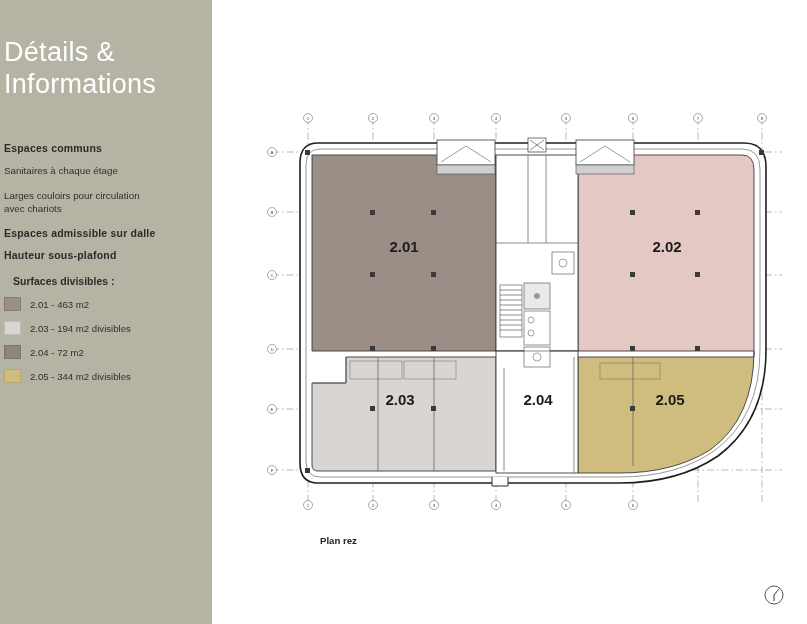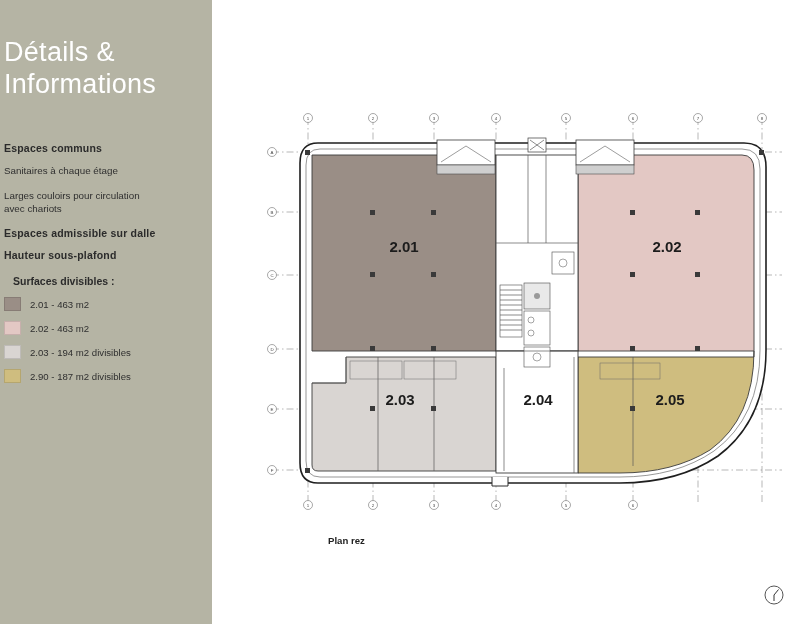--- a/index.html
+++ b/index.html
@@ -78,21 +78,21 @@
   #plan-area {
     position: absolute;
     left: 220px;
     top: 0;
     width: 587px;
     height: 624px;
     background: #ffffff;
   }
   #plan-caption {
     position: absolute;
-    left: 72px;
+    left: 64px;
     top: 535px;
     font-size: 9.6px;
     font-weight: bold;
     color: #222;
     padding-left: 36px;
   }
   #compass {
     position: absolute;
     right: 22px;
     bottom: 18px;
@@ -158,30 +158,30 @@
   </div>
 
   <div id="legend">
     <div id="legend-head">Surfaces divisibles :</div>
 
     <div class="legend-row">
       <span class="legend-swatch" style="background:#9a8e86"></span>
       <span class="legend-label">2.01 - 463 m2</span>
     </div>
     <div class="legend-row">
-      <span class="legend-swatch" style="background:#e3c8c4"></span>
-      <span class="legend-label">2.02 - 463 m2</span>
-    </div>
-    <div class="legend-row">
       <span class="legend-swatch" style="background:#d9d5d2"></span>
       <span class="legend-label">2.03 - 194 m2 divisibles</span>
     </div>
     <div class="legend-row">
+      <span class="legend-swatch" style="background:#8f857c"></span>
+      <span class="legend-label">2.04 - 72  m2</span>
+    </div>
+    <div class="legend-row">
       <span class="legend-swatch" style="background:#cfbd7f"></span>
-      <span class="legend-label">2.90 - 187 m2 divisibles</span>
+      <span class="legend-label">2.05 - 344 m2 divisibles</span>
     </div>
   </div>
 </div>
 
 <div id="plan-area">
 
   <svg id="floorplan" width="587" height="560" viewBox="220 0 587 560">
 
     <g>
 

